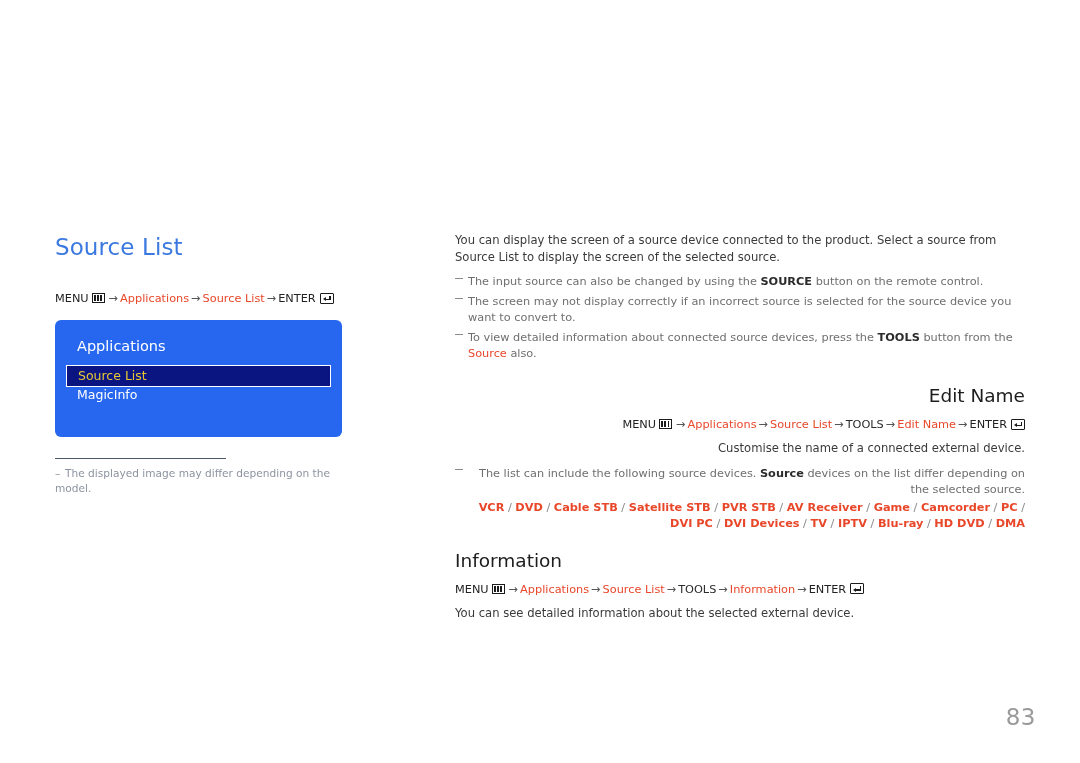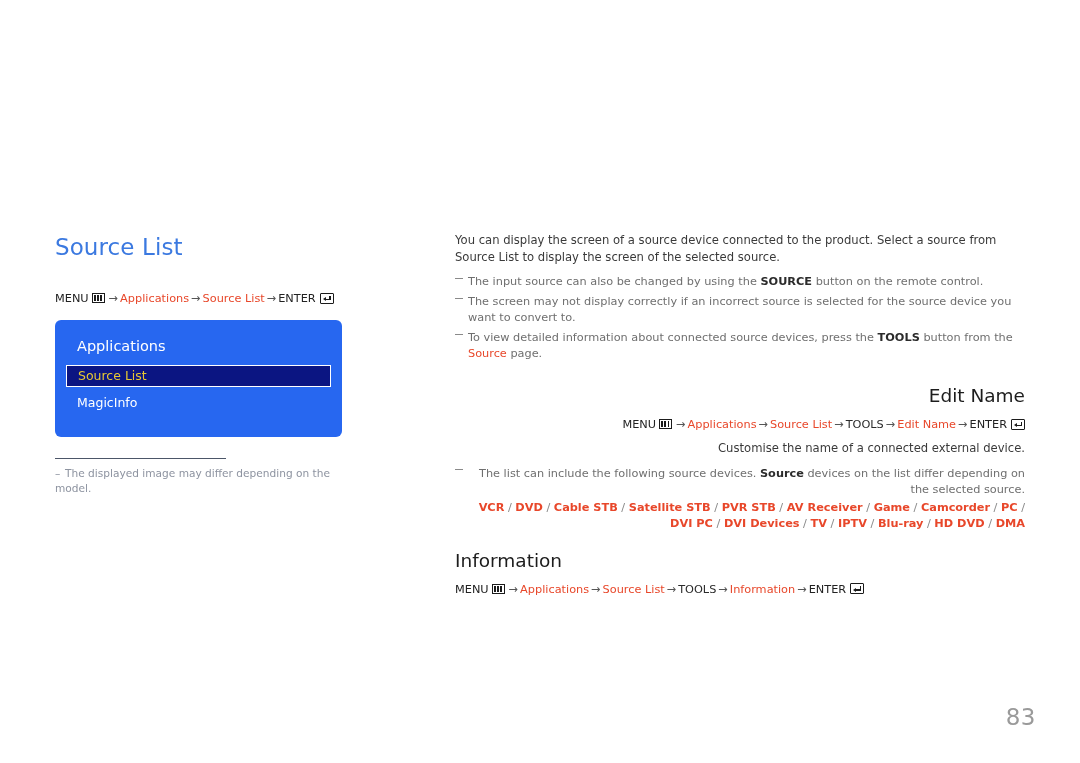--- a/index.html
+++ b/index.html
@@ -137,21 +137,21 @@
     box-sizing: border-box;
   }
   .osd-item.selected {
     top: 45px;
     background: #0b1582;
     border: 1.3px solid #ffffff;
     color: #e8c832;
     line-height: 19px;
   }
   .osd-item.normal {
-    top: 72px;
+    top: 64px;
     color: #ffffff;
   }
 
   #left-divider {
     margin-top: 21px;
     width: 171px;
     height: 0;
     border-top: 1.4px solid #4c5668;
   }
   #left-note {
@@ -267,21 +267,21 @@
     <span>The input source can also be changed by using the </span><span class="bold">SOURCE</span><span> button on the remote control.</span>
   </div>
 
   <div class="bullet">
     <span class="dash"></span>
     <span>The screen may not display correctly if an incorrect source is selected for the source device you want to convert to.</span>
   </div>
 
   <div class="bullet">
     <span class="dash"></span>
-    <span>To view detailed information about connected source devices, press the </span><span class="bold">TOOLS</span><span> button from the </span><span class="orange">Source</span><span> page.</span>
+    <span>To view detailed information about connected source devices, press the </span><span class="bold">TOOLS</span><span> button from the </span><span class="orange">Source</span><span> also.</span>
   </div>
 
   <div id="edit-name-section">
     <h2 class="section-head">Edit Name</h2>
 
     <div class="menupath">
       <span>MENU</span><span class="icon-menu"><i></i><i></i><i></i></span><span class="arrow">→</span><span class="orange">Applications</span><span class="arrow">→</span><span class="orange">Source List</span><span class="arrow">→</span><span class="dark">TOOLS</span><span class="arrow">→</span><span class="orange">Edit Name</span><span class="arrow">→</span><span>ENTER</span><span class="icon-enter"><u></u></span>
     </div>
 
     <p class="para">Customise the name of a connected external device.</p>
@@ -293,16 +293,17 @@
     </div>
   </div>
 
   <div id="information-section">
     <h2 class="section-head">Information</h2>
 
     <div class="menupath">
       <span>MENU</span><span class="icon-menu"><i></i><i></i><i></i></span><span class="arrow">→</span><span class="orange">Applications</span><span class="arrow">→</span><span class="orange">Source List</span><span class="arrow">→</span><span class="dark">TOOLS</span><span class="arrow">→</span><span class="orange">Information</span><span class="arrow">→</span><span>ENTER</span><span class="icon-enter"><u></u></span>
     </div>
 
+    <p class="para">You can see detailed information about the selected external device.</p>
   </div>
 </div>
 
 <div id="page-number">83</div>
 
 </body></html>

